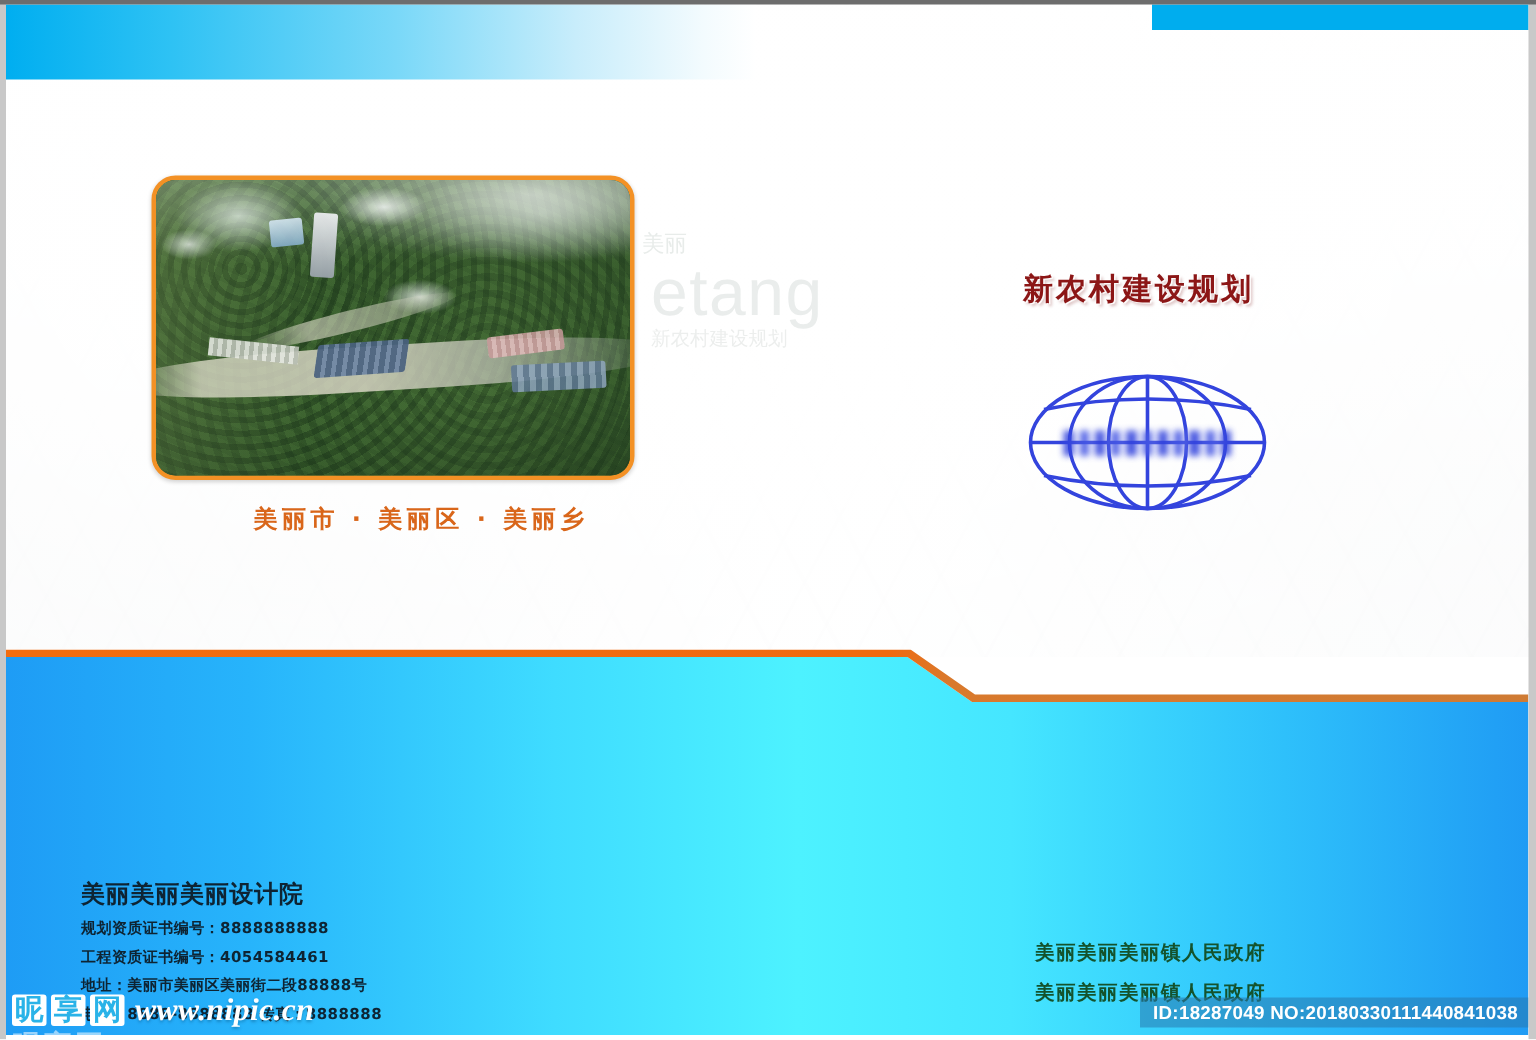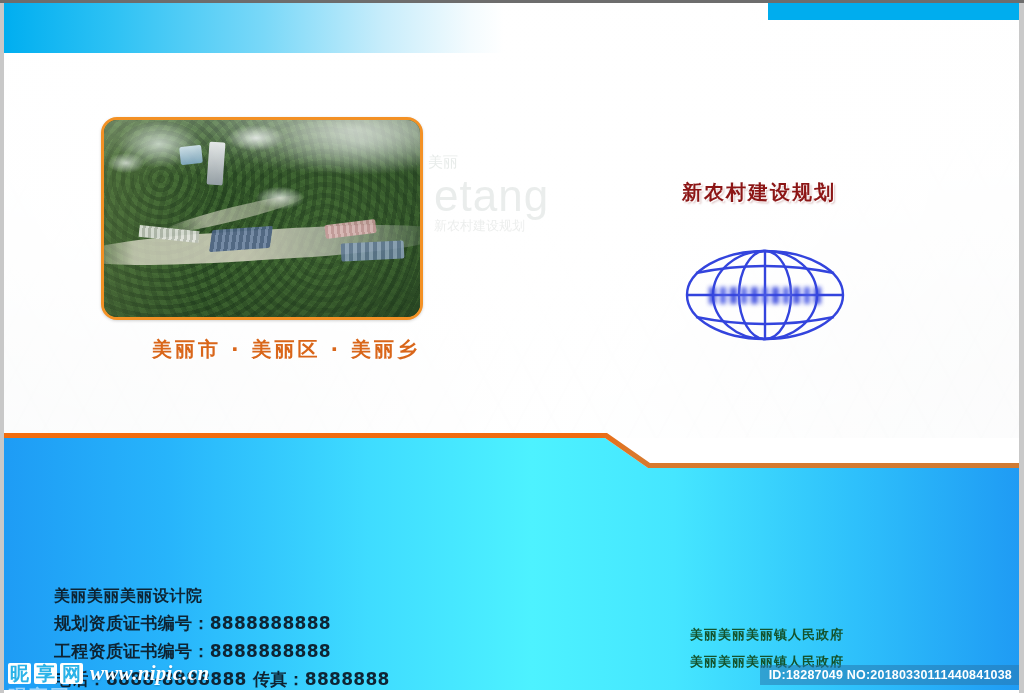--- a/index.html
+++ b/index.html
@@ -137,23 +137,23 @@
   }
   .photo-haze{
     position:absolute;left:0;top:0;width:100%;height:100%;
     background:
       radial-gradient(ellipse 200px 60px at 250px 10px, rgba(255,255,255,.55), rgba(255,255,255,0) 75%),
       linear-gradient(180deg, rgba(255,255,255,.22) 0%, rgba(255,255,255,0) 28%, rgba(255,255,255,0) 72%, rgba(20,40,20,.18) 100%);
   }
 
   
   .caption{
-    position:absolute;left:152px;top:336px;z-index:22;
+    position:absolute;left:169px;top:336px;z-index:22;
     font-family:"DejaVu Sans","Liberation Sans",sans-serif;
-    font-size:20px;font-weight:bold;letter-spacing:3px;
+    font-size:16px;font-weight:bold;letter-spacing:3px;
     color:#d9661a;
     text-shadow:0 1px 0 rgba(255,255,255,.85);
   }
 
   
   .title-main{
     position:absolute;left:610px;top:132px;z-index:22;
     font-family:"DejaVu Sans","Liberation Sans",sans-serif;
     font-size:21px;font-weight:bold;letter-spacing:3px;
     color:#8c1616;
@@ -187,21 +187,21 @@
   
   .addr-block{
     position:absolute;left:54px;top:586px;z-index:30;
     font-family:"DejaVu Sans","Liberation Sans",sans-serif;
     color:#0e2433;
   }
   .addr-block .org{
     font-size:16px;font-weight:bold;letter-spacing:.5px;margin-bottom:5px;
   }
   .addr-block .ln{
-    font-size:17px;font-weight:bold;letter-spacing:.3px;margin-bottom:5px;
+    font-size:10px;font-weight:bold;letter-spacing:.3px;margin-bottom:5px;
   }
   .gov-block{
     position:absolute;left:690px;top:626px;z-index:30;
     font-family:Liberation Serif, serif;
     color:#14532d;
   }
   .gov-block .ln{
     font-size:13px;font-weight:bold;letter-spacing:1px;margin-bottom:9px;
   }
 
@@ -303,21 +303,22 @@
 
       <path d="M0,5 L601,5 L644,35 L1015,35 L1015,257 L0,257 Z" fill="url(#bandGrad)"></path>
 
       <path d="M0,0 L603,0 L646,30 L1015,30 L1015,35 L644,35 L601,5 L0,5 Z" fill="url(#orangeGrad)"></path>
     </svg>
   </div>
 
   <div class="addr-block">
     <div class="org">美丽美丽美丽设计院</div>
     <div class="ln">规划资质证书编号：8888888888</div>
-    <div class="ln">工程资质证书编号：8888888888</div>
+    <div class="ln">工程资质证书编号：4054584461</div>
+    <div class="ln">地址：美丽市美丽区美丽街二段88888号</div>
     <div class="ln">电话：8888-8888888    传真：8888888</div>
   </div>
 
   <div class="gov-block">
     <div class="ln">美丽美丽美丽镇人民政府</div>
     <div class="ln">美丽美丽美丽镇人民政府</div>
   </div>
 
   <div class="wm">
     <div class="wm-cn">

